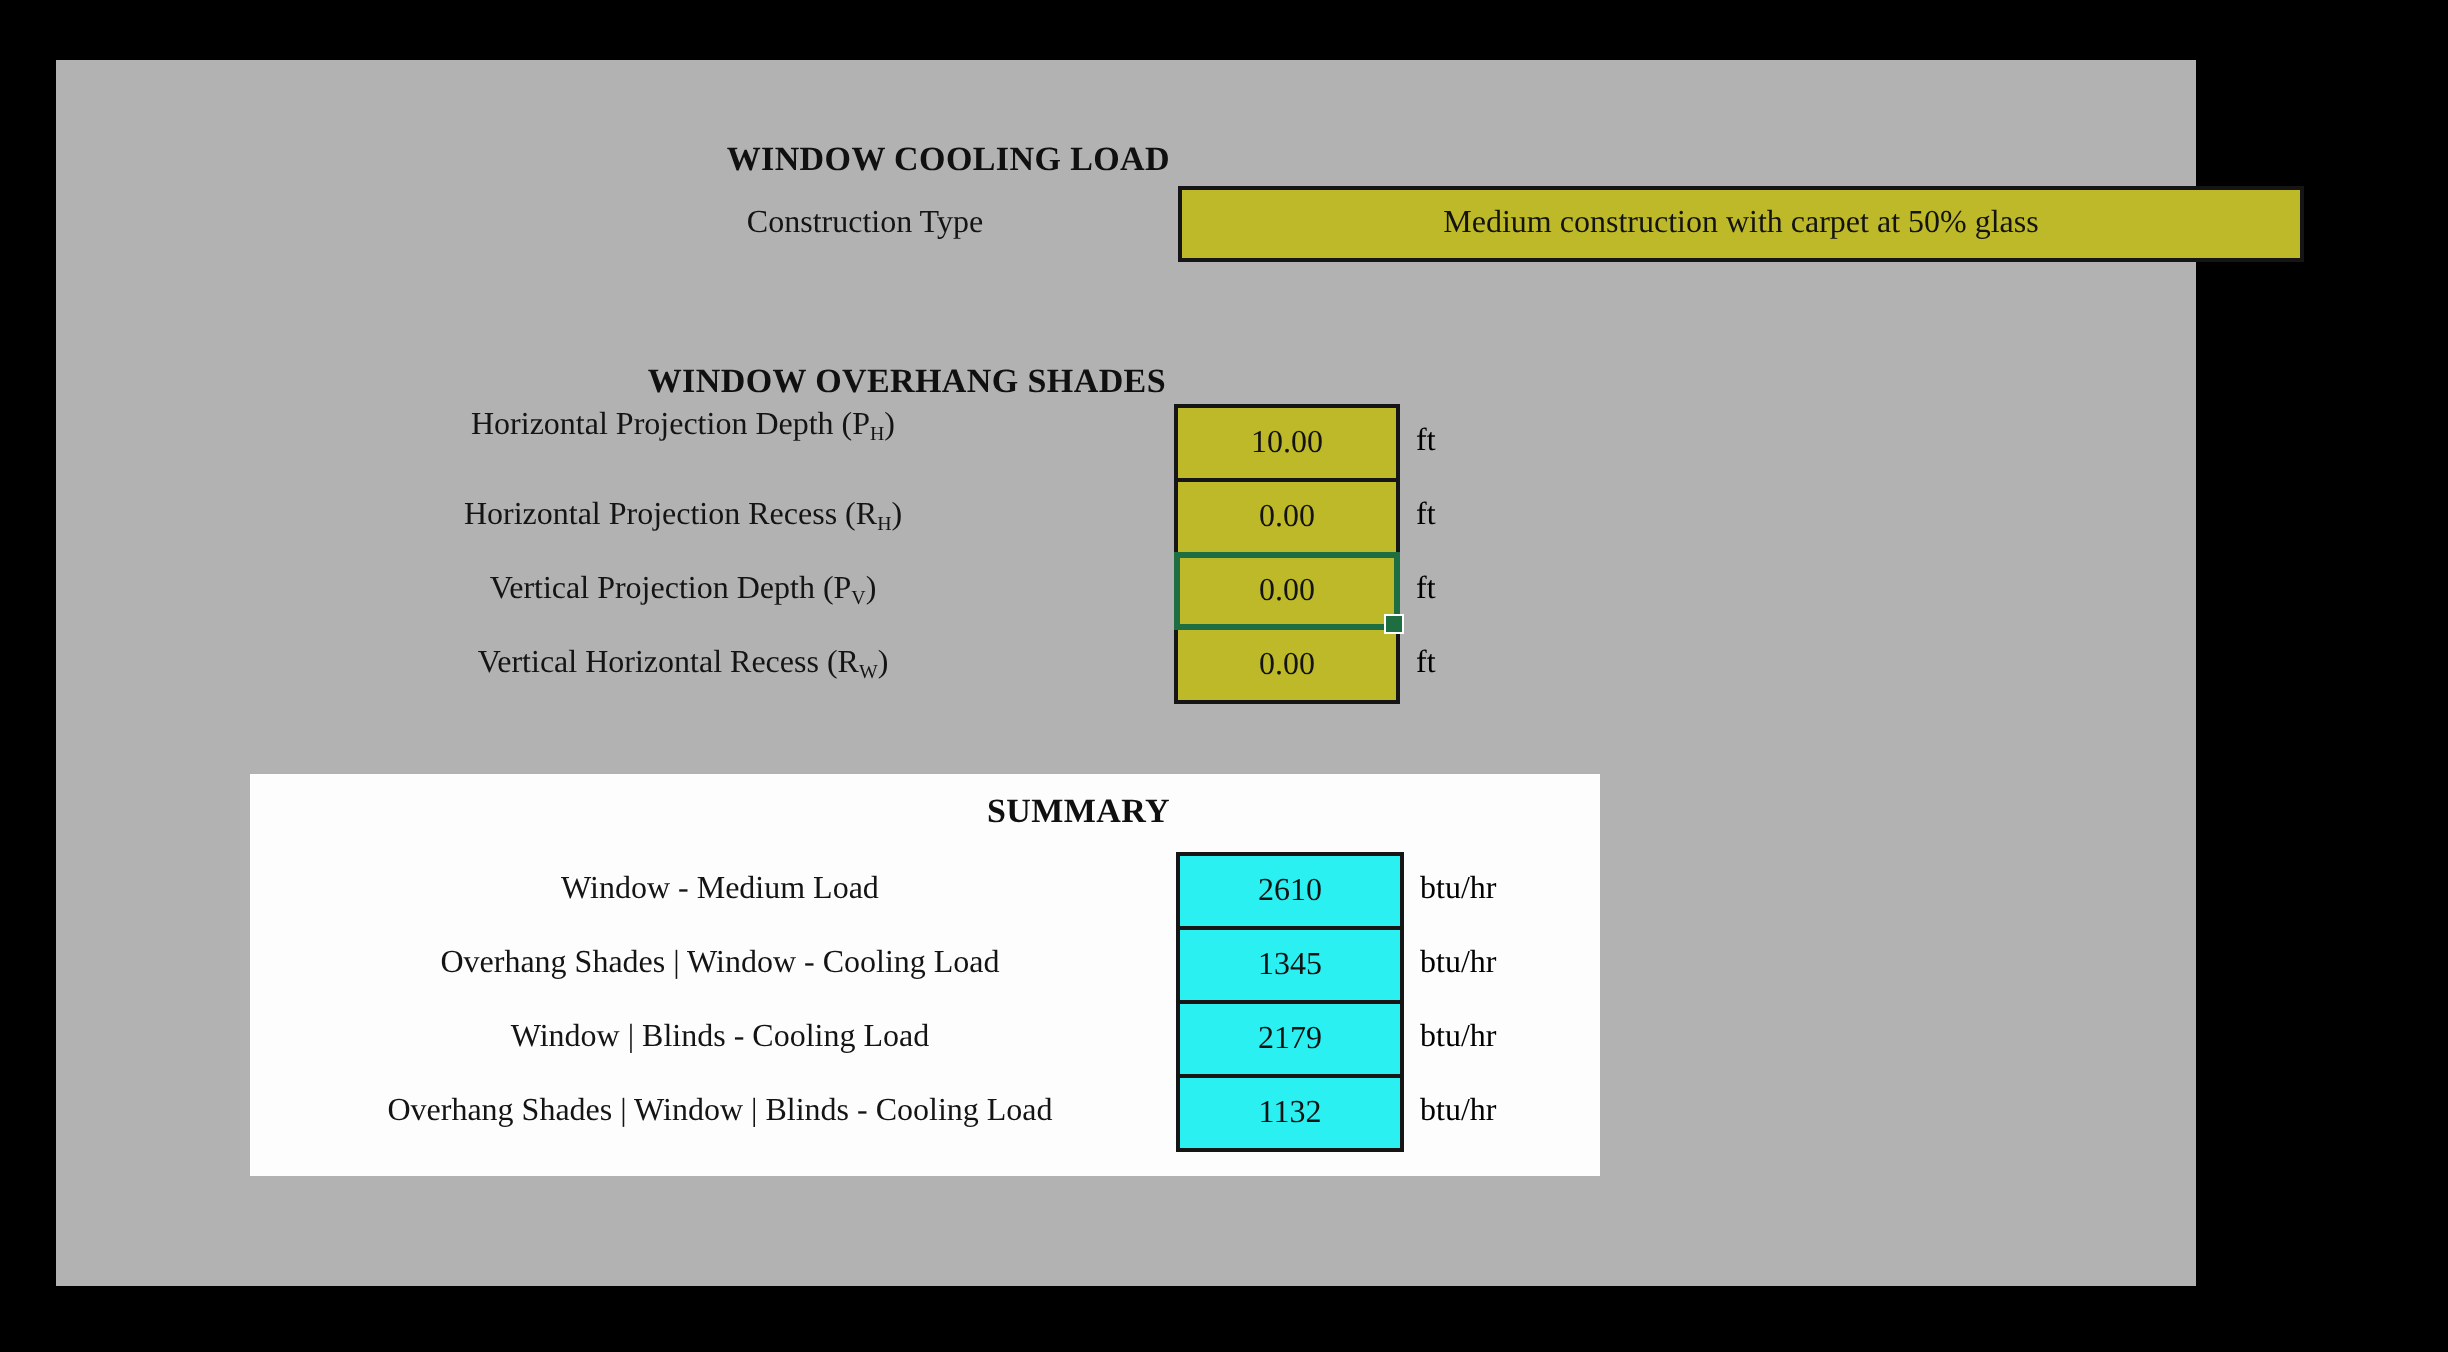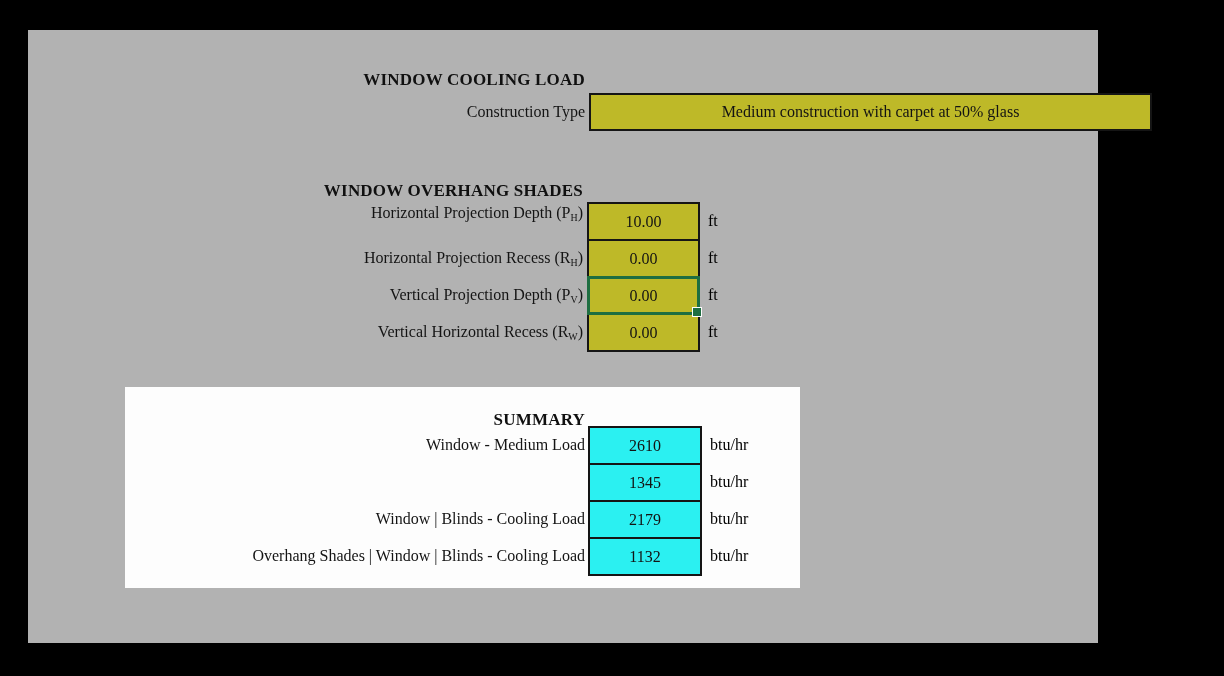--- a/index.html
+++ b/index.html
@@ -13,21 +13,21 @@
   .canvas {
     position:absolute; left:28px; top:30px; width:1070px; height:613px;
     background:var(--canvas, #b2b2b2);
     font-family:Liberation Serif, serif;
   }
   .sec-title {
     position:absolute; font-weight:bold; font-size:17px; letter-spacing:0.2px;
     text-align:right; color:#101010;
   }
   .row-label {
-    position:absolute; text-align:right; font-size:16px; color:#141414;
+    position:absolute; text-align:center; font-size:16px; color:#141414;
     height:37px; line-height:37px; white-space:nowrap;
   }
   .unit-label {
     position:absolute; font-size:16px; color:#000000;
     height:37px; line-height:37px; text-align:left;
   }
   sub.sb { font-size:0.62em; vertical-align:-0.28em; }
   .cell-stack { position:absolute; }
   .cell {
     box-sizing:border-box; width:113px; height:39px; margin-top:-2px;
@@ -79,23 +79,24 @@
     <div class="cell">0.00</div>
   </div>
 
   <div class="unit-label" style="left:680px; top:172px;">ft</div>
   <div class="unit-label" style="left:680px; top:209px;">ft</div>
   <div class="unit-label" style="left:680px; top:246px;">ft</div>
   <div class="unit-label" style="left:680px; top:283px;">ft</div>
 
   <div class="white-box" style="left:97px; top:357px;"></div>
 
-  <div class="sec-title" style="left:252px; top:380px; width:305px;">SUMMARY</div>
+  <div class="sec-title" style="left:252px; top:366px; width:305px;">SUMMARY</div>
 
   <div class="row-label" style="left:107px; top:396px; width:450px;">Window - Medium Load</div>
+  <div class="row-label" style="left:107px; top:433px; width:450px;">Overhang Shades | Window - Cooling Load</div>
   <div class="row-label" style="left:107px; top:470px; width:450px;">Window | Blinds - Cooling Load</div>
   <div class="row-label" style="left:107px; top:507px; width:450px;">Overhang Shades | Window | Blinds - Cooling Load</div>
 
   <div class="cell-stack" style="left:560px; top:396px;">
     <div class="cell output">2610</div>
     <div class="cell output">1345</div>
     <div class="cell output">2179</div>
     <div class="cell output">1132</div>
   </div>
 

